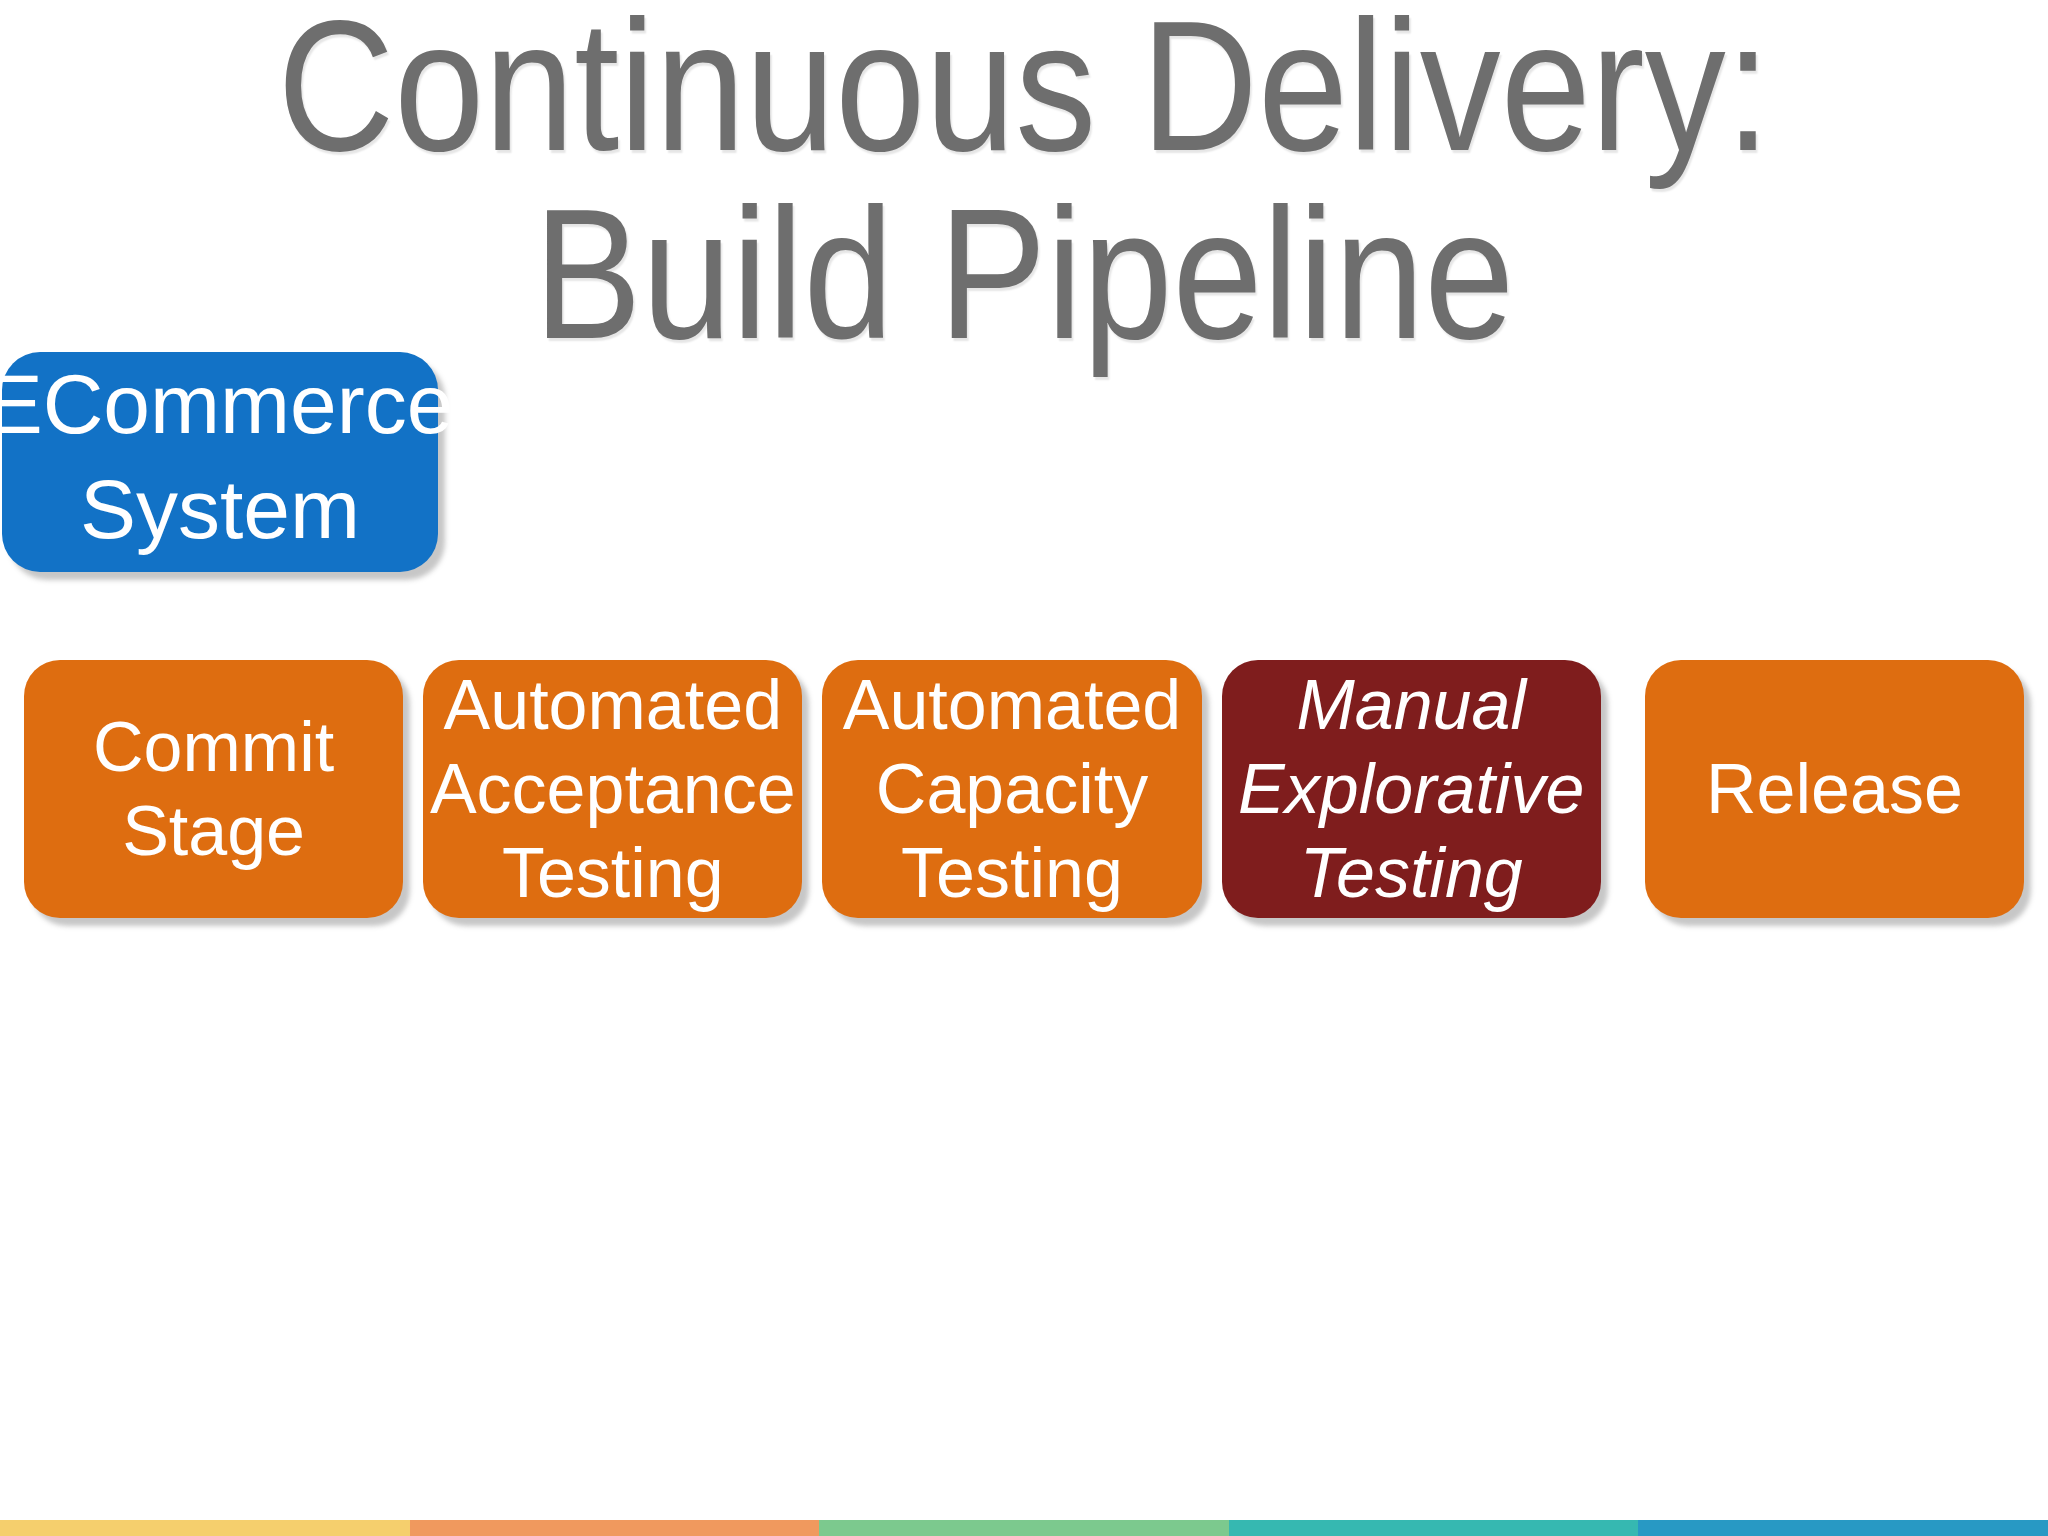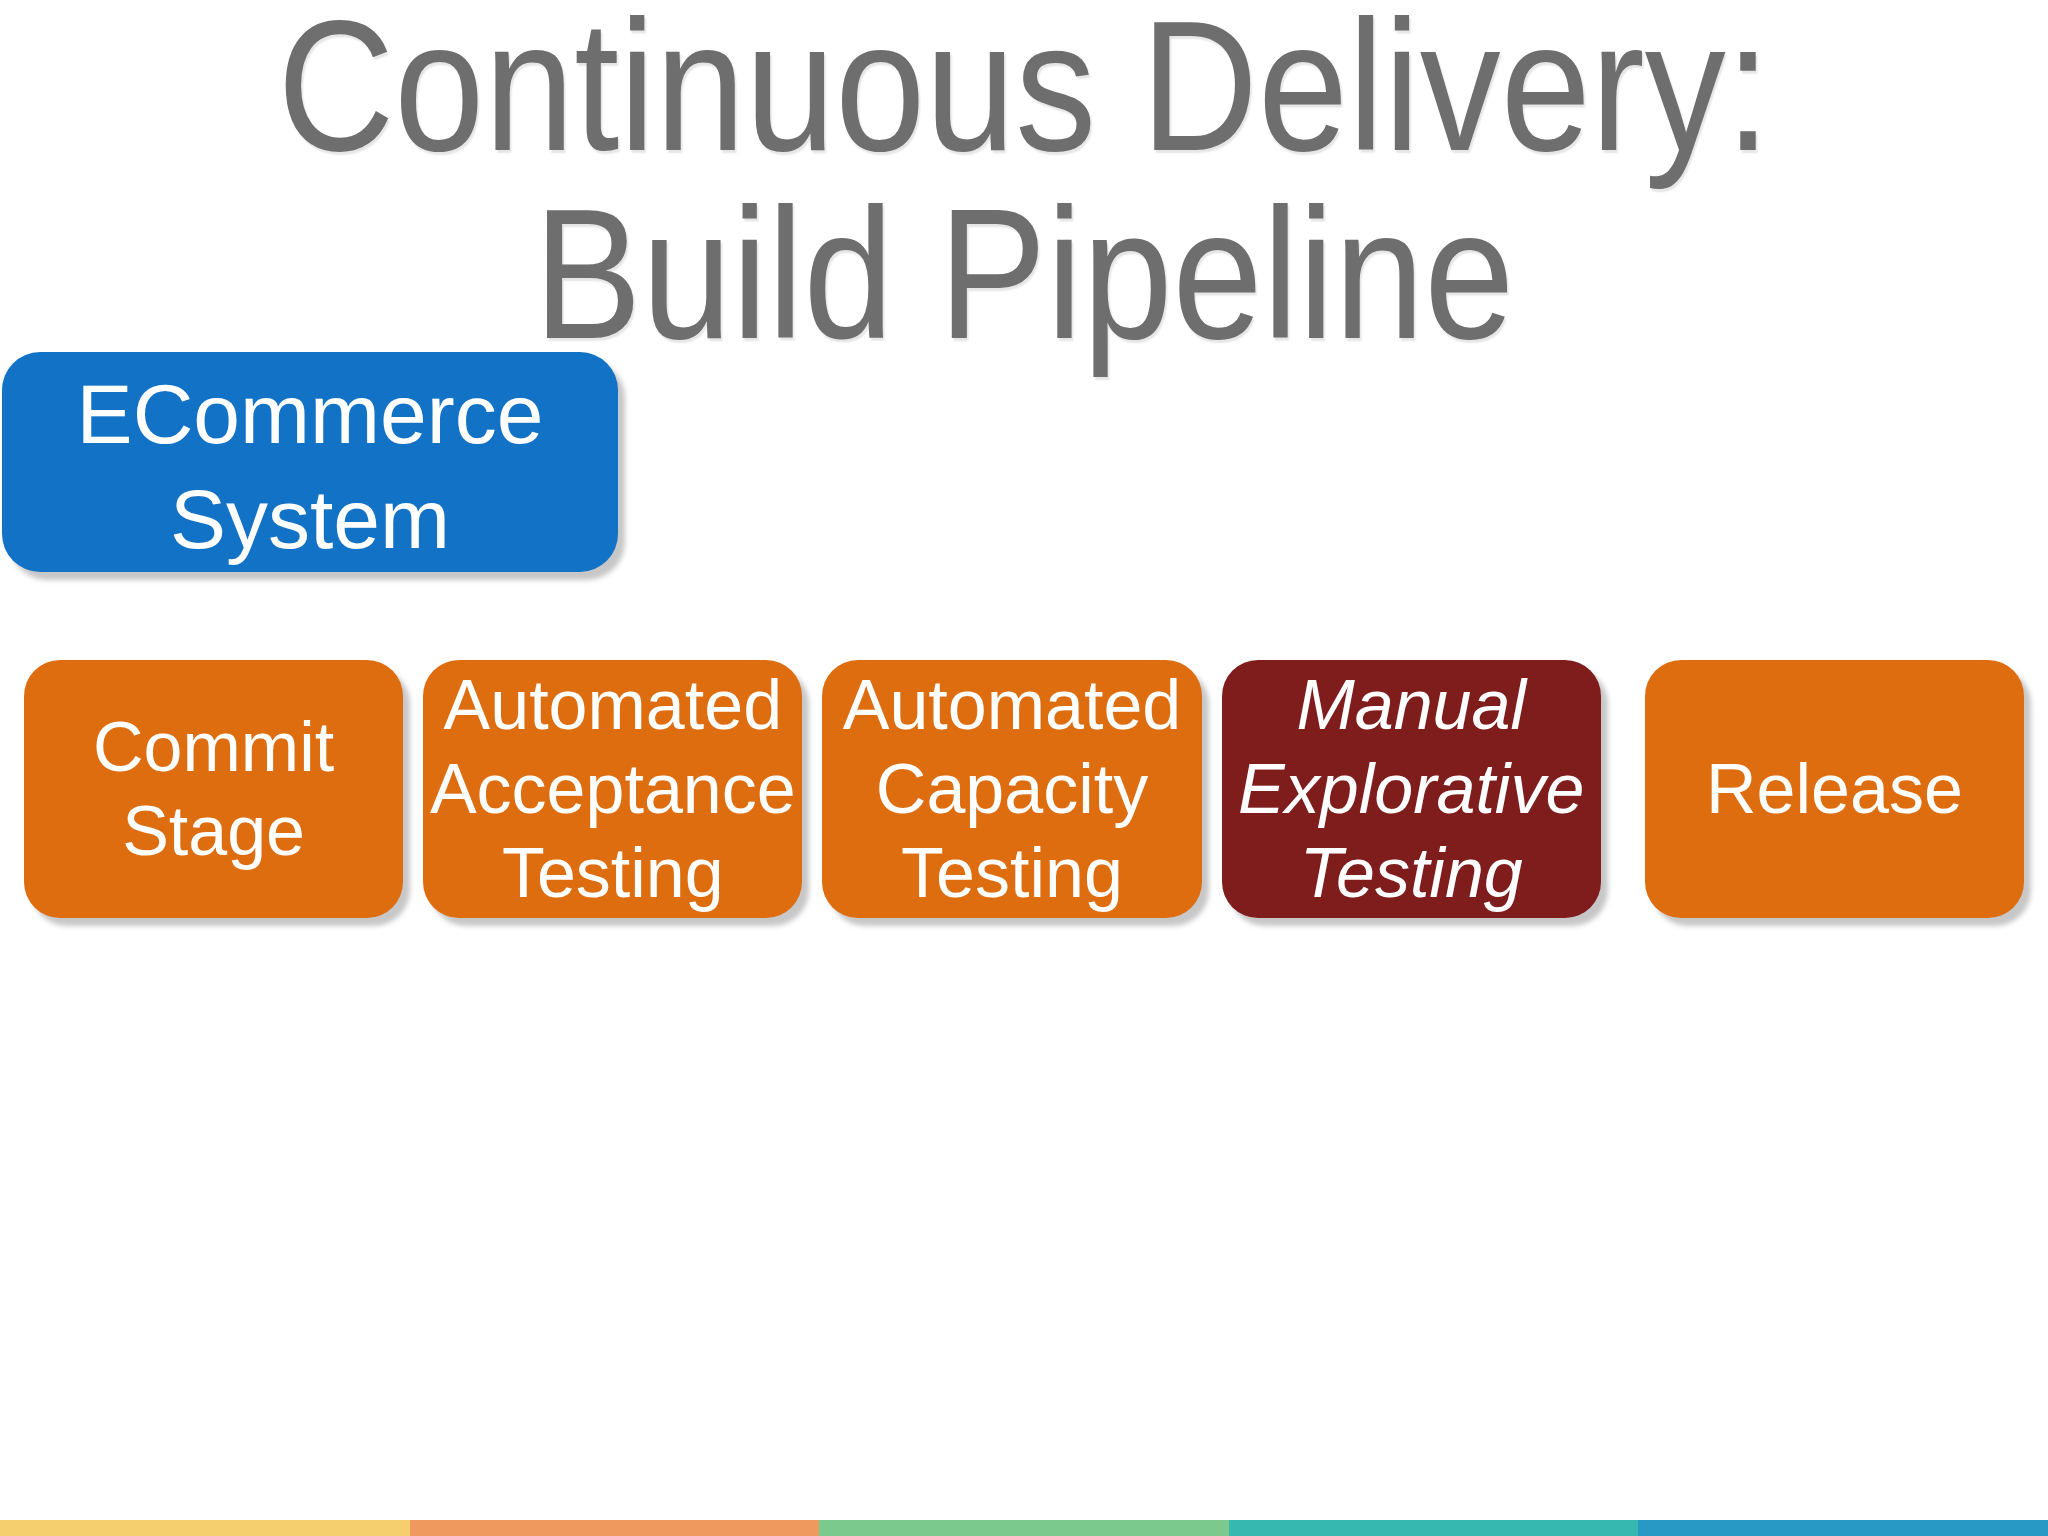--- a/index.html
+++ b/index.html
@@ -32,26 +32,26 @@
     text-shadow: 2px 3px 2px rgba(0,0,0,0.10);
     white-space: nowrap;
   }
   .title-line {
     display: block;
   }
   .system-box {
     position: absolute;
     left: 2px;
     top: 352px;
-    width: 616px;
+    width: 436px;
     height: 220px;
     border-radius: 38px;
     box-shadow: 7px 8px 5px rgba(130,130,130,0.45);
     display: flex;
-    align-items: flex-end;
+    align-items: flex-start;
     justify-content: center;
     color: #ffffff;
     font-size: 84px;
     line-height: 1.25;
     text-align: center;
     white-space: pre-line;
   }
   .pipeline-row {
     position: absolute;
     left: 24px;

